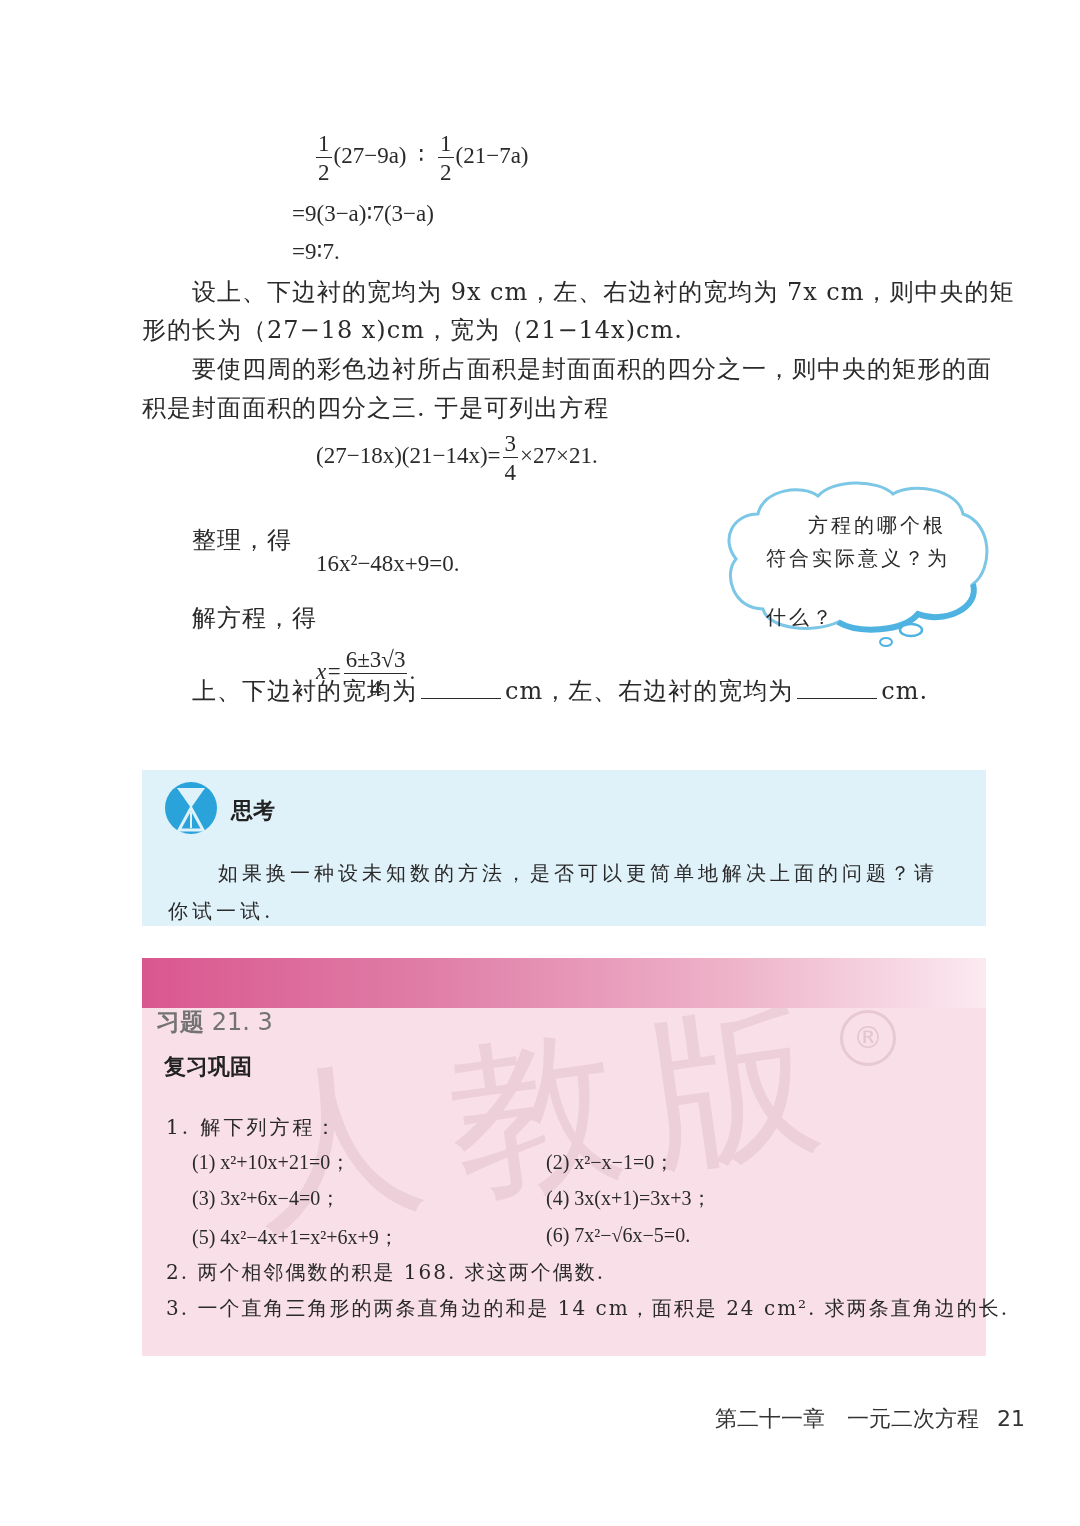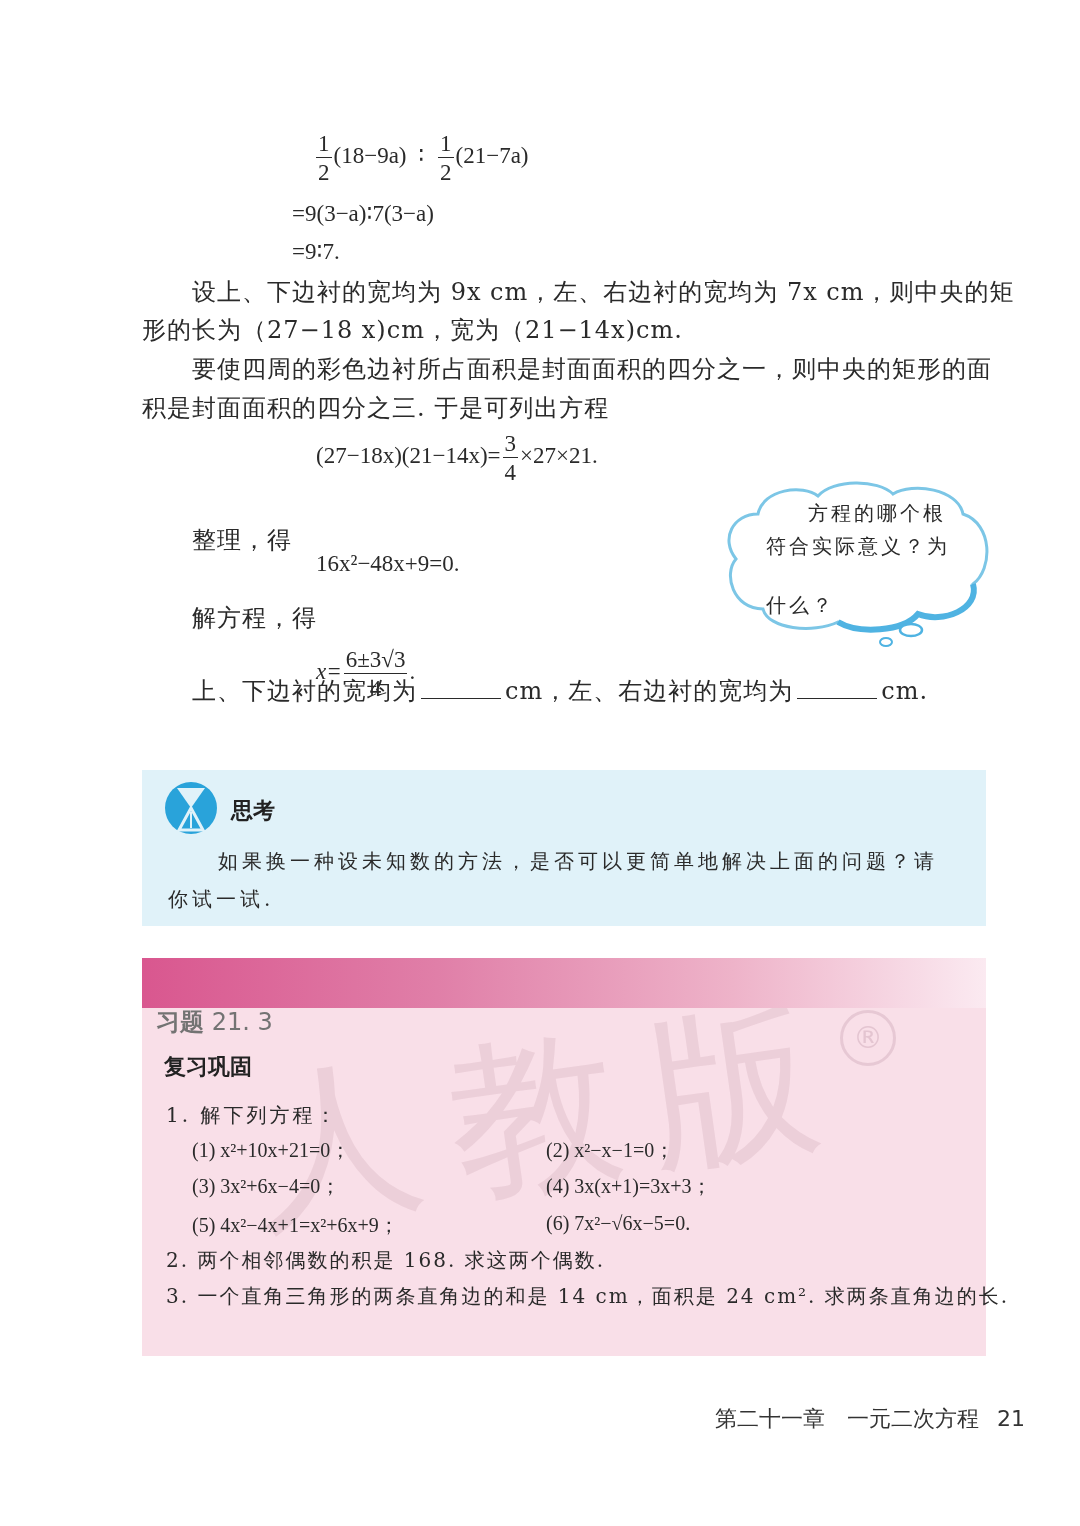--- a/index.html
+++ b/index.html
@@ -16,35 +16,35 @@
   .cloud { position:absolute; }
   .think-box { left:142px; top:770px; width:844px; height:156px; background:#e0f2f9; }
   .think-icon { left:165px; top:782px; width:52px; height:52px; }
   .think-title { left:231px; top:796px; font-family:"DejaVu Sans","Liberation Sans",sans-serif; font-weight:bold; font-size:22px; color:#222; }
   .ex-box { left:142px; top:958px; width:844px; height:398px; background:#f9dfe8; overflow:hidden; }
   .ex-header { left:142px; top:958px; width:844px; height:50px;
       background:linear-gradient(90deg,#d9578f 0%,#e07fa8 35%,#eeb3c9 70%,#fbeaf1 100%); }
   .ex-title { left:156px; top:966px; font-family:"DejaVu Sans","Liberation Sans",sans-serif; color:#737373; font-size:24px;margin-top:40px; }
   .ex-title b { font-weight:bold; }
   .sub-title { left:164px; top:1052px; font-family:"DejaVu Sans","Liberation Sans",sans-serif; font-weight:bold; font-size:22px; color:#222; }
-  .small { font-size:20px; }
+  .small { font-size:20px;margin-top:12px; }
   .watermark { left:250px; top:1000px; font-family:"DejaVu Serif",serif; font-size:170px; color:rgba(190,150,165,0.22); letter-spacing:30px; transform:rotate(-8deg); }
   .reg { left:840px; top:1010px; width:50px; height:50px; border:3px solid rgba(190,150,165,0.3); border-radius:50%;
          color:rgba(190,150,165,0.35); font-family:"DejaVu Sans",sans-serif; font-size:30px; text-align:center; line-height:50px; }
   .footer { left:715px; top:1404px; font-size:22px; color:#333; font-family:"DejaVu Serif",serif; }
   .footer .pg { font-family:"DejaVu Sans","Liberation Sans",sans-serif; margin-left:18px; }
 </style>
 </head>
 <body>
 
 <div class="abs math" style="left:314px;top:132px;">
   <span class="frac">
       <span class="num">1</span>
       <span class="den">2</span>
-    </span><span>(18−9a)</span>
+    </span><span>(27−9a)</span>
   <span style="margin:0 6px;">∶</span>
   <span class="frac">
       <span class="num">1</span>
       <span class="den">2</span>
     </span><span>(21−7a)</span>
 </div>
 <div class="abs math" style="left:292px;top:200px;">=9(3−a)∶7(3−a)</div>
 <div class="abs math" style="left:292px;top:238px;">=9∶7.</div>
 
 <div class="abs txt" style="left:192px;top:276px;">设上、下边衬的宽均为 9x cm，左、右边衬的宽均为 7x cm，则中央的矩</div>

